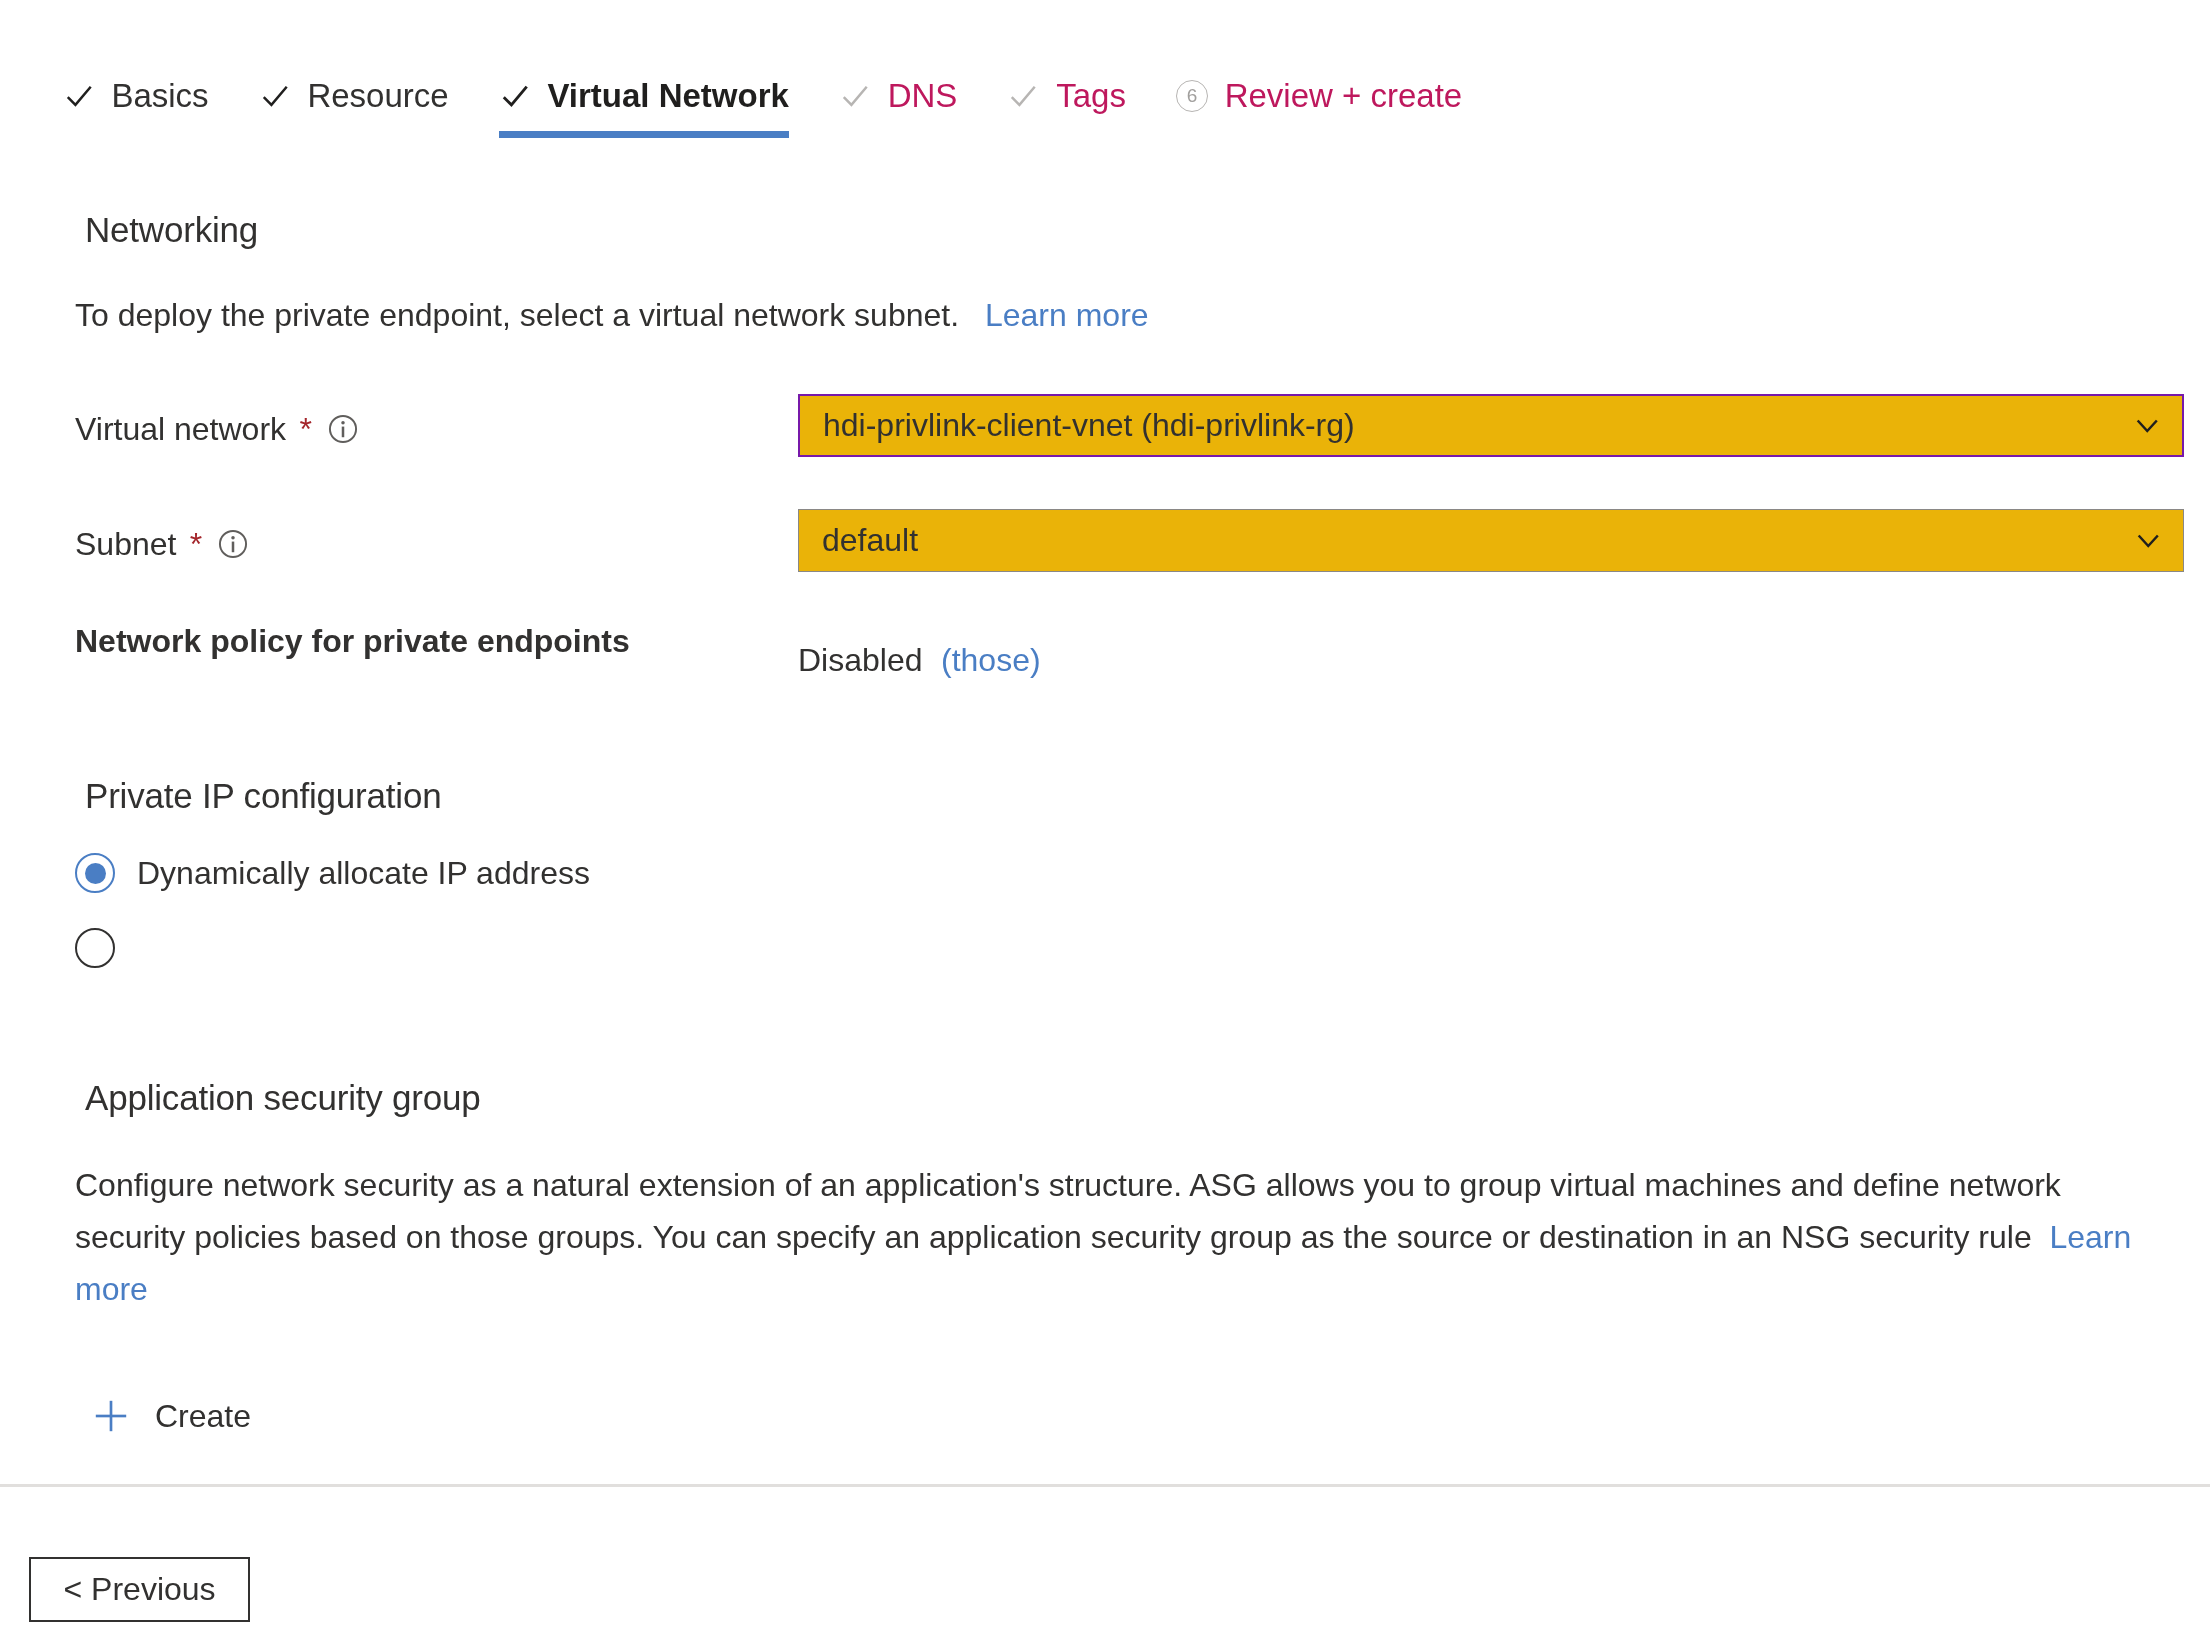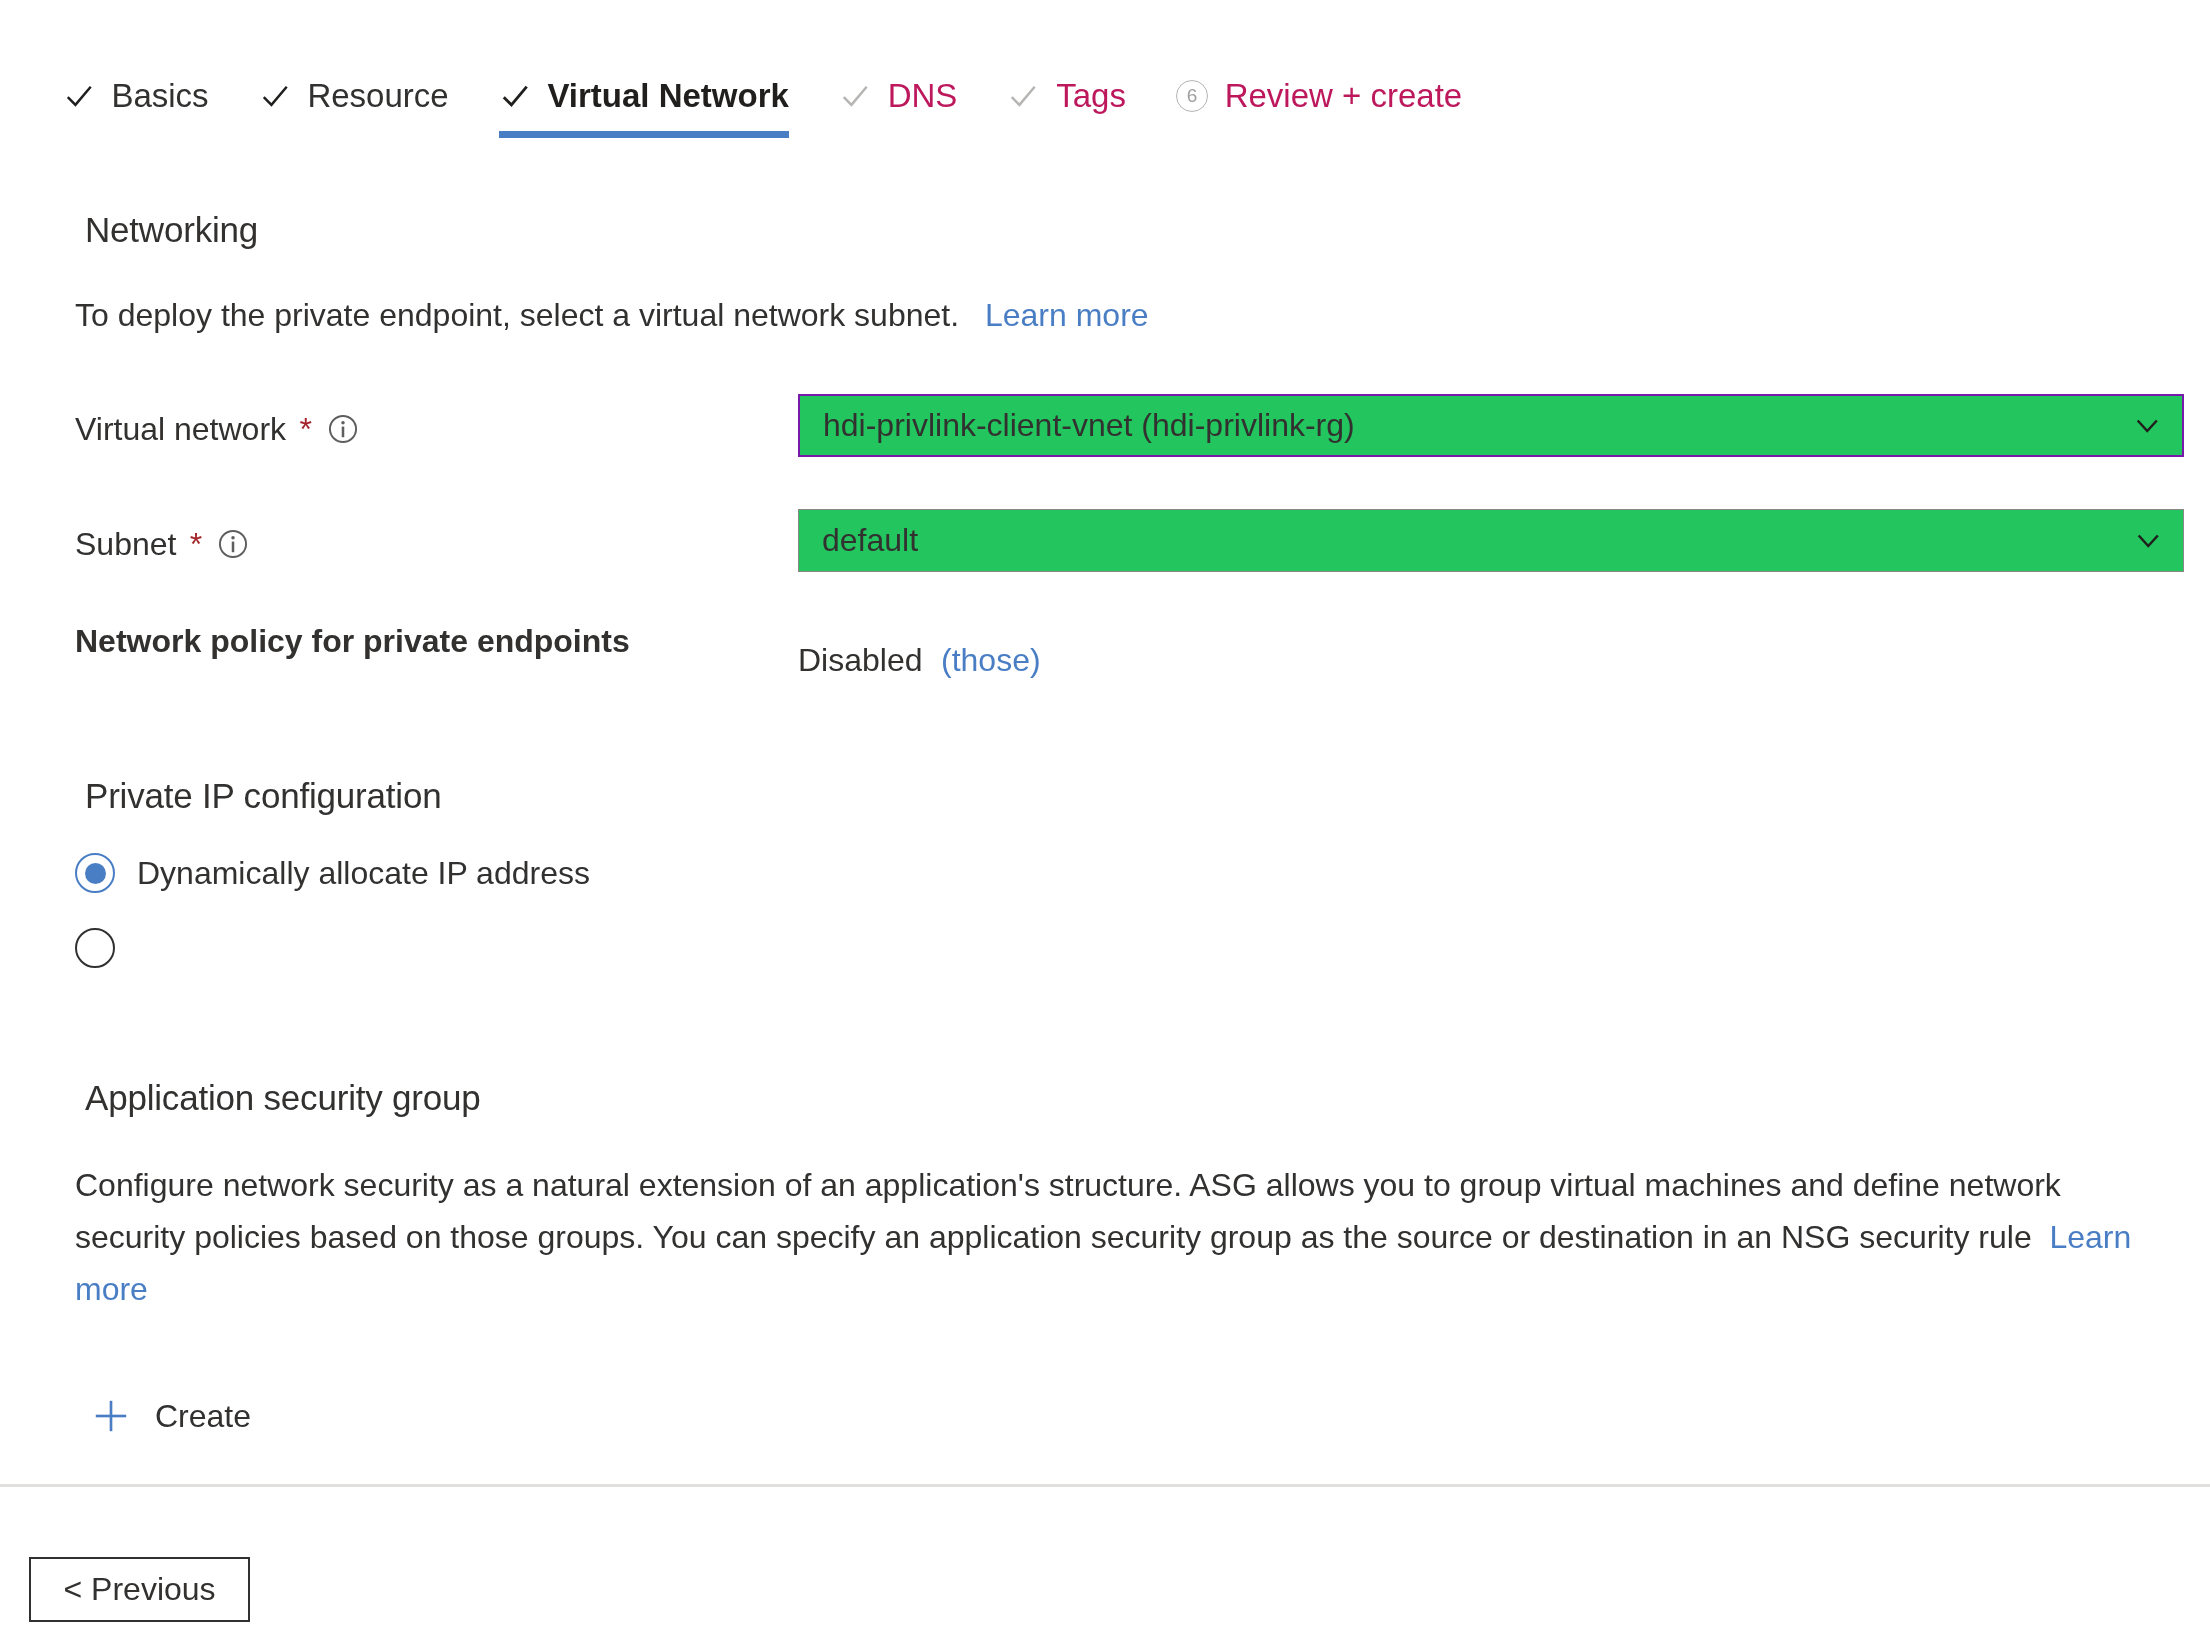--- a/index.html
+++ b/index.html
@@ -128,21 +128,21 @@
   }
   .info-icon svg { display: block; width: 30px; height: 30px; }
 
   .dropdown {
     position: absolute;
     left: 798px;
     width: 1386px;
     height: 63px;
     box-sizing: border-box;
     border: 1.9px solid #8a8886;
-    background: #22c55e;
+    background: #eab308;
     display: flex;
     align-items: center;
     cursor: pointer;
   }
   .dropdown.focused { border: 2.9px solid #7719aa; }
   .dropdown .value {
     flex: 1;
     padding-left: 23px;
     font-size: 32px;
     color: #323130;

